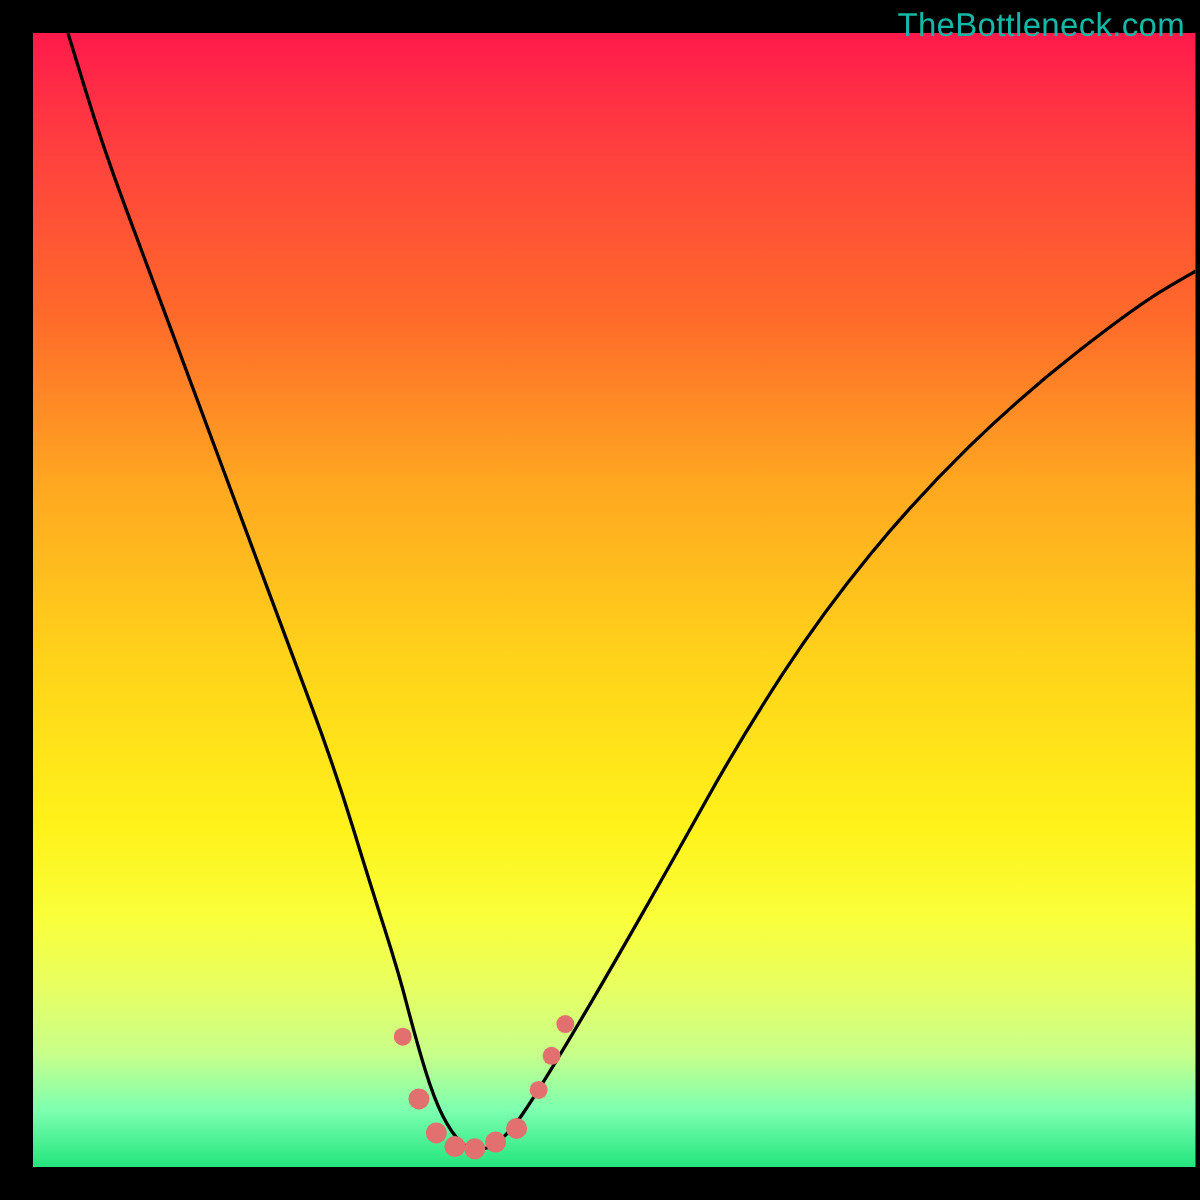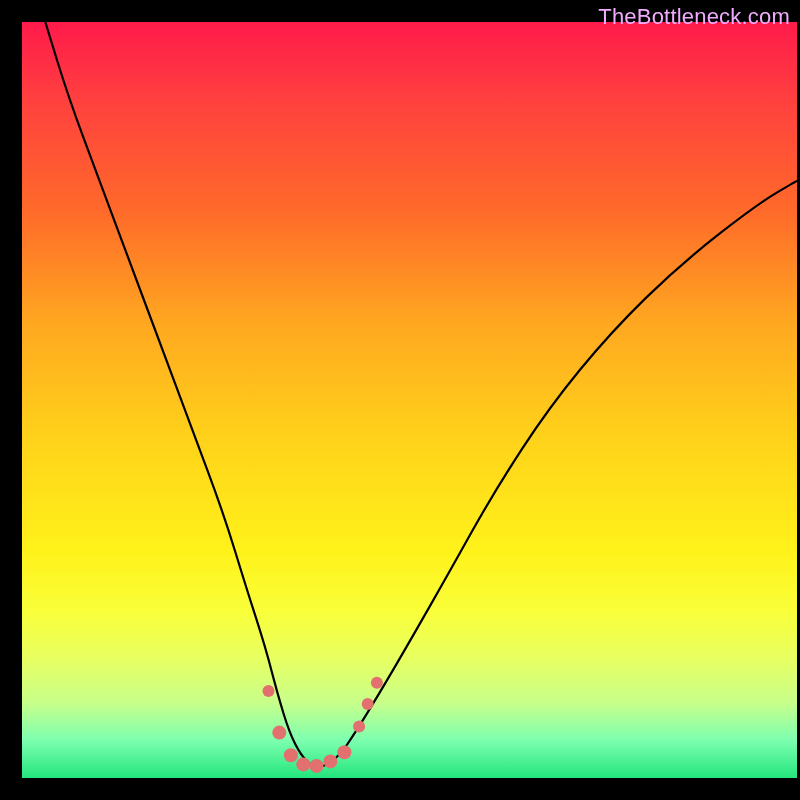--- a/index.html
+++ b/index.html
@@ -18,21 +18,21 @@
       #f9ff3a 78%,
       #e8ff60 84%,
       #c8ff8a 90%,
       #7dffb0 95%,
       #23e57d 100%
     );
   }
   .watermark {
     position: absolute;
     top: 4px; right: 10px;
-    color: #f0abfc;
+    color: #14b8a6;
     font-size: 22px;
     font-weight: 400;
     letter-spacing: 0.2px;
   }
   svg.curve { position: absolute; inset: 0; width: 100%; height: 100%; }
 </style>
 </head>
 <body>
 
 <div class="frame">

